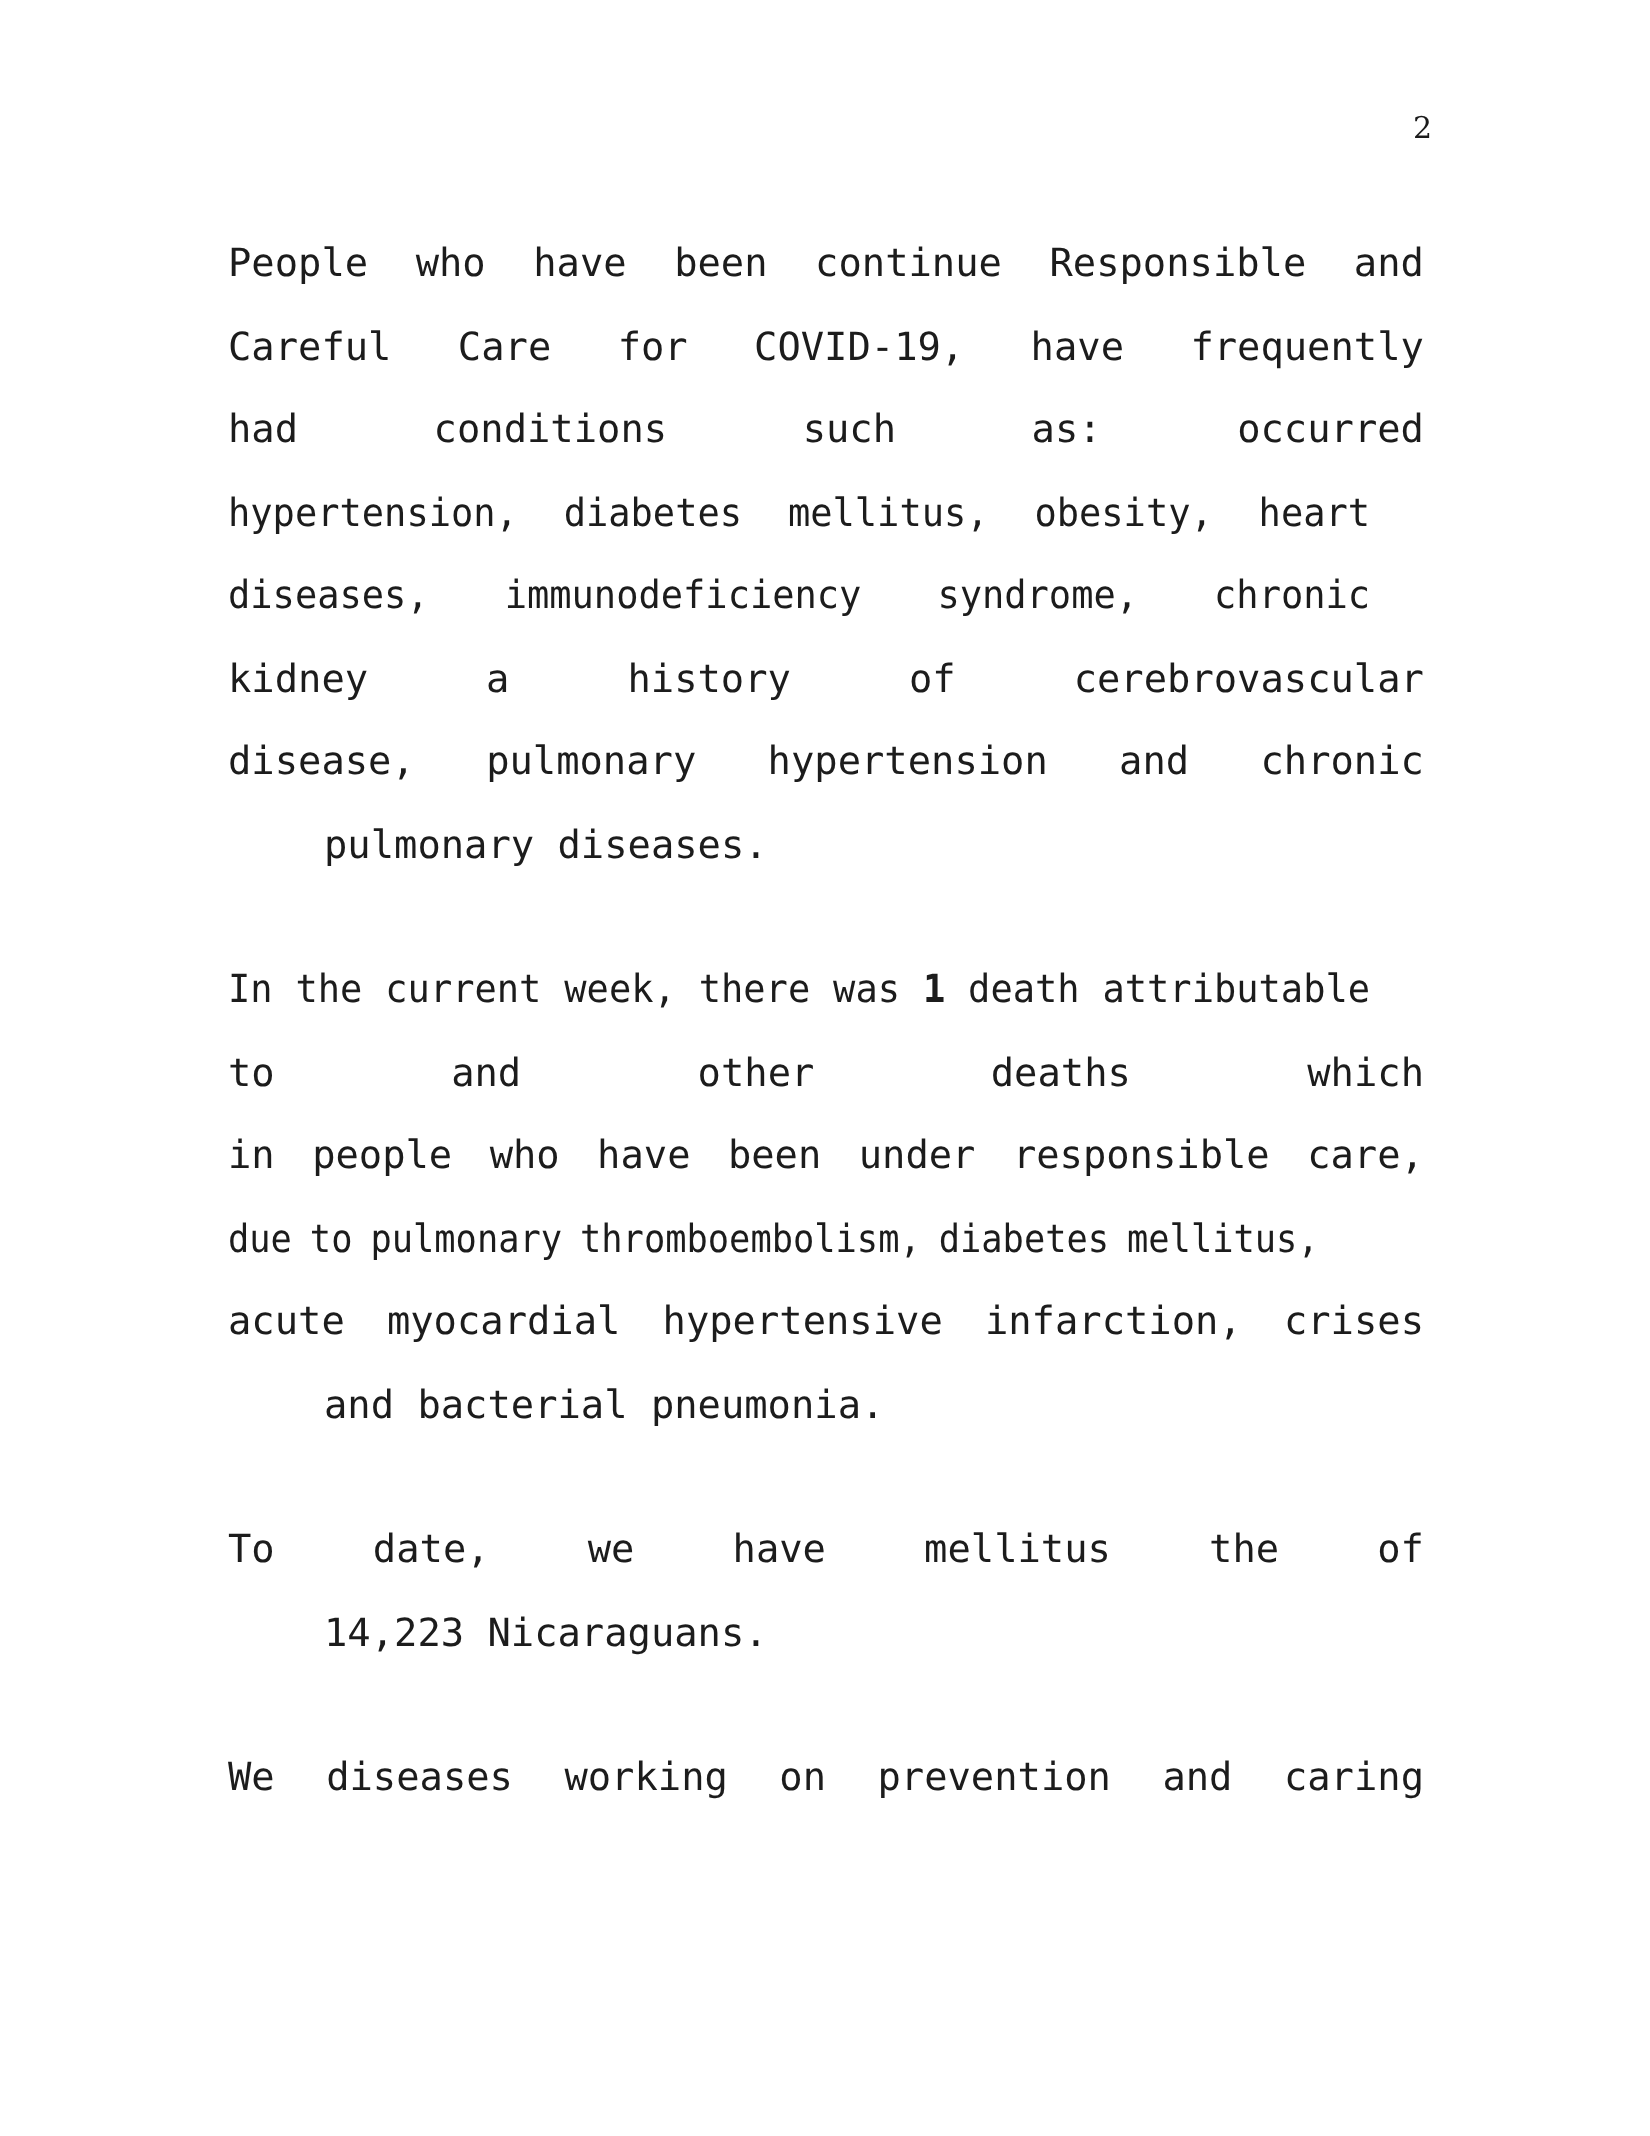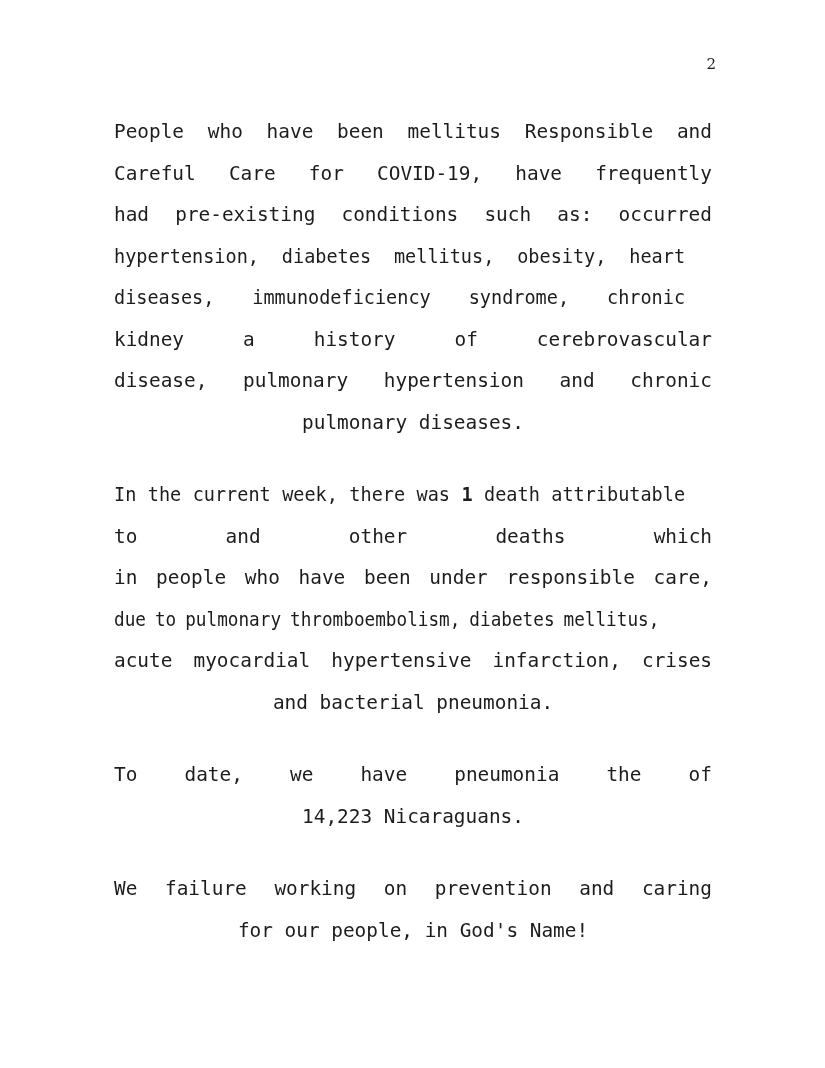--- a/index.html
+++ b/index.html
@@ -28,21 +28,20 @@
   }
   .body-block {
     position: absolute;
     left: 114px;
     top: 111px;
     width: 598px;
   }
   .para {
     margin: 0 0 31px 0;
     color: #1c1c1c;
-    text-align: center;
   }
   .para:last-child { margin-bottom: 0; }
 
   
   .tline {
     display: block;
     height: 41.5px;
     line-height: 41.5px;
     font-size: 19.4px;
     color: #1c1c1c;
@@ -59,52 +58,51 @@
   
   .tline.cond {
     transform: scaleX(0.955);
     transform-origin: left center;
   }
   .tline.cond2 {
     transform: scaleX(0.912);
     transform-origin: left center;
   }
   
-  .tline.last { display: block; }
+  .tline.last { display: block; margin-left: 48px; }
   b.num { font-weight: 700; }
 </style>
 </head>
 <body>
 
 <div class="page">
 
   <div class="page-number">2</div>
 
   <div class="body-block">
       <p class="para">
-        <span class="tline j"><span class="w">People</span><span class="w">who</span><span class="w">have</span><span class="w">been</span><span class="w">mellitus</span><span class="w">Responsible</span><span class="w">and</span></span>
+        <span class="tline j"><span class="w">People</span><span class="w">who</span><span class="w">have</span><span class="w">been</span><span class="w">continue</span><span class="w">Responsible</span><span class="w">and</span></span>
         <span class="tline j"><span class="w">Careful</span><span class="w">Care</span><span class="w">for</span><span class="w">COVID-19,</span><span class="w">have</span><span class="w">frequently</span></span>
-        <span class="tline j"><span class="w">had</span><span class="w">pre-existing</span><span class="w">conditions</span><span class="w">such</span><span class="w">as:</span><span class="w">occurred</span></span>
+        <span class="tline j"><span class="w">had</span><span class="w">conditions</span><span class="w">such</span><span class="w">as:</span><span class="w">occurred</span></span>
         <span class="tline j cond"><span class="w">hypertension,</span><span class="w">diabetes</span><span class="w">mellitus,</span><span class="w">obesity,</span><span class="w">heart</span></span>
         <span class="tline j cond"><span class="w">diseases,</span><span class="w">immunodeficiency</span><span class="w">syndrome,</span><span class="w">chronic</span></span>
         <span class="tline j"><span class="w">kidney</span><span class="w">a</span><span class="w">history</span><span class="w">of</span><span class="w">cerebrovascular</span></span>
         <span class="tline j"><span class="w">disease,</span><span class="w">pulmonary</span><span class="w">hypertension</span><span class="w">and</span><span class="w">chronic</span></span>
         <span class="tline last">pulmonary diseases.</span>
       </p>
       <p class="para">
         <span class="tline j cond"><span class="w">In</span><span class="w">the</span><span class="w">current</span><span class="w">week,</span><span class="w">there</span><span class="w">was</span><span class="w"><b class="num">1</b></span><span class="w">death</span><span class="w">attributable</span></span>
         <span class="tline j"><span class="w">to</span><span class="w">and</span><span class="w">other</span><span class="w">deaths</span><span class="w">which</span></span>
         <span class="tline j"><span class="w">in</span><span class="w">people</span><span class="w">who</span><span class="w">have</span><span class="w">been</span><span class="w">under</span><span class="w">responsible</span><span class="w">care,</span></span>
         <span class="tline j cond2"><span class="w">due</span><span class="w">to</span><span class="w">pulmonary</span><span class="w">thromboembolism,</span><span class="w">diabetes</span><span class="w">mellitus,</span></span>
         <span class="tline j"><span class="w">acute</span><span class="w">myocardial</span><span class="w">hypertensive</span><span class="w">infarction,</span><span class="w">crises</span></span>
         <span class="tline last">and bacterial pneumonia.</span>
       </p>
       <p class="para">
-        <span class="tline j"><span class="w">To</span><span class="w">date,</span><span class="w">we</span><span class="w">have</span><span class="w">pneumonia</span><span class="w">the</span><span class="w">of</span></span>
+        <span class="tline j"><span class="w">To</span><span class="w">date,</span><span class="w">we</span><span class="w">have</span><span class="w">mellitus</span><span class="w">the</span><span class="w">of</span></span>
         <span class="tline last">14,223 Nicaraguans.</span>
       </p>
       <p class="para">
-        <span class="tline j"><span class="w">We</span><span class="w">failure</span><span class="w">working</span><span class="w">on</span><span class="w">prevention</span><span class="w">and</span><span class="w">caring</span></span>
-        <span class="tline last">for our people, in God's Name!</span>
+        <span class="tline j"><span class="w">We</span><span class="w">diseases</span><span class="w">working</span><span class="w">on</span><span class="w">prevention</span><span class="w">and</span><span class="w">caring</span></span>
       </p>
     </div>
 
 </div>
 
 </body></html>

